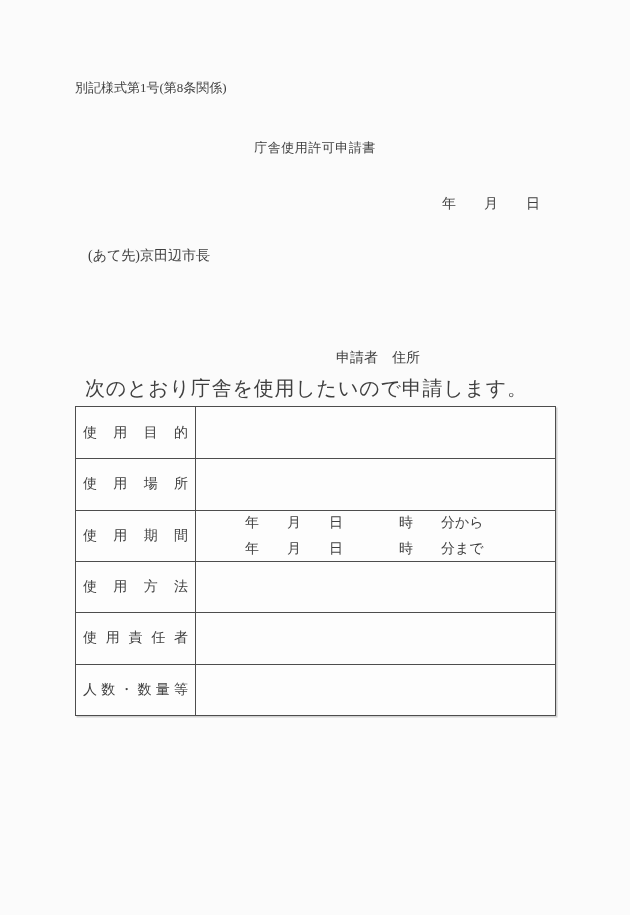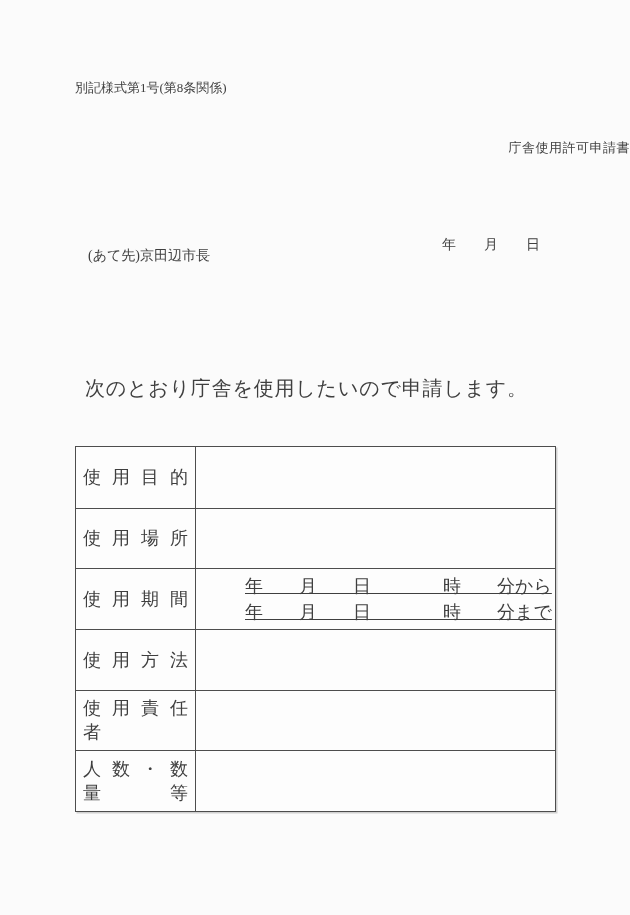--- a/index.html
+++ b/index.html
@@ -18,54 +18,54 @@
     overflow: hidden;
   }
   .abs { position: absolute; white-space: pre; }
 
   .form-number {
     left: 75px; top: 80px;
     font-size: 13px; line-height: 15px;
   }
   .title {
     left: 0; right: 0; top: 140px;
-    text-align: right;
+    text-align: center;
     font-size: 13px; line-height: 16px;
     letter-spacing: 0.5px;
     white-space: pre;
   }
   .date-line {
     left: 442px; top: 196px;
-    font-size: 14px; line-height: 15px; margin-top: 41px;
+    font-size: 14px; line-height: 15px;
   }
   .addressee {
     left: 88px; top: 248px;
     font-size: 14px; line-height: 15px;
   }
   .applicant {
     left: 336px; top: 308px;
     font-size: 14px; line-height: 20px;
   }
   .intro {
     left: 85px; top: 380px;
     font-size: 20px; line-height: 16px;
     letter-spacing: 0.8px;
   }
 
   .form-table {
     position: absolute;
-    left: 75px; top: 446px;
-    width: 481px; height: 366px;
+    left: 75px; top: 406px;
+    width: 481px; height: 310px;
     box-sizing: border-box;
     border: 1px solid #4d4d4d;
     box-shadow: 1.5px 1.5px 0 rgba(130,130,130,0.35);
     background: #fdfdfd;
     display: grid;
     grid-template-rows: repeat(6, 1fr);
-    font-size: 18px;
+    font-size: 14px;
   }
   .trow {
     display: grid;
     grid-template-columns: 120px 1fr;
     min-height: 0;
   }
   .trow + .trow { border-top: 1px solid #4d4d4d; }
   .tlabel {
     box-sizing: border-box;
     border-right: 1px solid #4d4d4d;
@@ -73,21 +73,21 @@
     display: flex;
     align-items: center;
   }
   .tlabel span {
     display: block;
     width: 100%;
     text-align: justify;
     text-align-last: justify;
     white-space: normal;
   }
-  .tvalue { min-height: 0; text-decoration: underline; }
+  .tvalue { min-height: 0; }
   .tvalue.period {
     display: flex;
     flex-direction: column;
     justify-content: center;
     padding-left: 49px;
     white-space: pre;
   }
   .period-line { line-height: 26px; }
 </style>
 </head>
@@ -96,20 +96,24 @@
 <div class="page">
 
   <div class="abs form-number">別記様式第1号(第8条関係)</div>
 
   <div class="abs title">庁舎使用許可申請書</div>
 
   <div class="abs date-line">年　　月　　日</div>
 
   <div class="abs addressee">(あて先)京田辺市長</div>
 
+  <div class="abs applicant">
+    <div>申請者　住所</div>
+    <div>　　　　氏名</div>
+  </div>
 
   <div class="abs intro">次のとおり庁舎を使用したいので申請します。</div>
 
   <div class="form-table">
 
     <div class="trow">
       <div class="tlabel">
         <span>使 用 目 的</span>
       </div>
       <div class="tvalue"></div>

